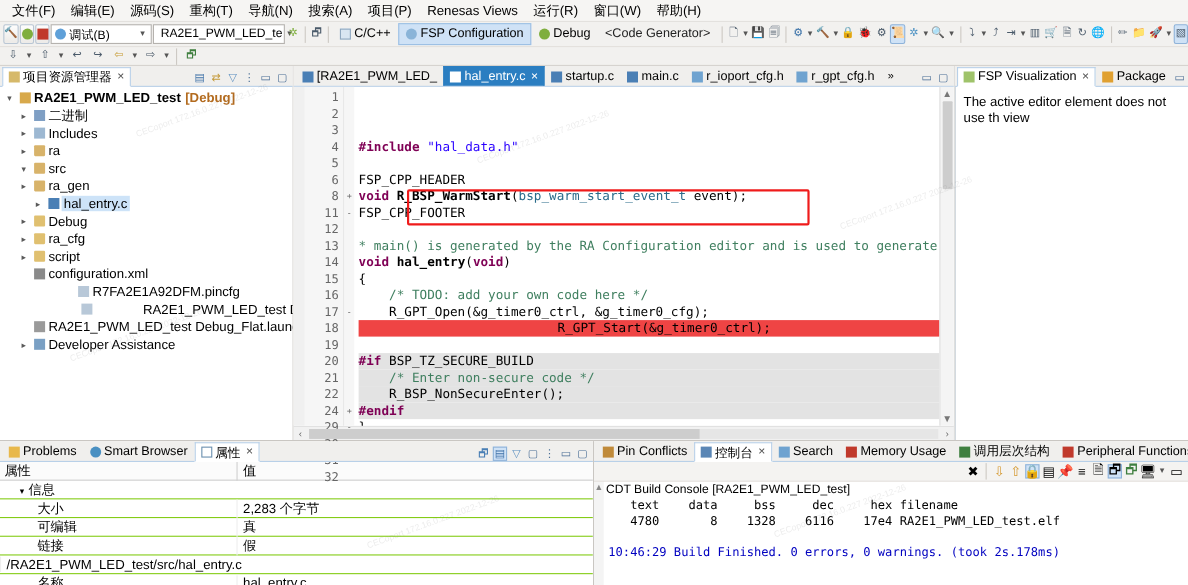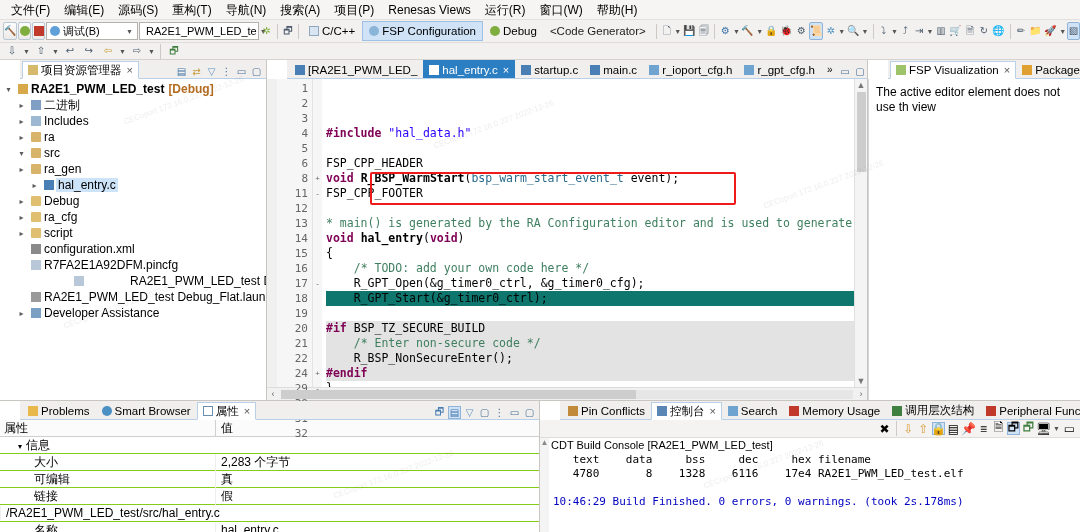--- a/index.html
+++ b/index.html
@@ -65,21 +65,20 @@
 
   
   .panel { display: flex; flex-direction: column; min-width: 0; min-height: 0; background: #fff; }
   .tabbar {
     flex: 0 0 19px; height: 19px;
     display: flex; align-items: flex-end;
     background: #f0efed;
     border-bottom: 1px solid #b8d0e8;
     padding-left: 2px;
     position: relative;
-    margin-left: 20px;
   }
   .vtab {
     display: inline-flex; align-items: center; gap: 3px;
     height: 18px; padding: 0 5px;
     font-size: 11.5px; white-space: nowrap;
     border: 1px solid transparent; border-bottom: none;
   }
   .vtab.active { background: #fff; border-color: #b8d0e8; border-bottom: 1px solid #fff; position: relative; top: 1px;}
   .vtab.active-blue { background: #2b7ec1; color: #fff; border-color:#2b7ec1; }
   .vtab .tclose { font-size: 11px; color: #555; margin-left: 2px; }
@@ -116,21 +115,21 @@
     border-right: 1px solid #e4e4e4;
   }
   .foldcol { flex:0 0 9px; background:#f6f6f6; font-size:8px; line-height:15px; padding-top:2px; color:#666; text-align:center;}
   .code {
     flex: 1 1 auto; position: relative; overflow: hidden;
     font-family: "DejaVu Sans Mono","Liberation Mono", monospace;
     font-size: 11.5px; line-height: 15px; padding-top: 2px; padding-left: 4px;
     white-space: pre;
   }
   .cl { height: 15px; }
-  .cl.hl { background: #0f766e; }
+  .cl.hl { background: #ef4444; text-align: center; }
   .cl.pp { background: #e3e3e3; }
   .k  { color: #7f0055; font-weight: bold; }   
   .pre{ color: #7f0055; font-weight: bold; }
   .s  { color: #2a00ff; }                      
   .c  { color: #3f7f5f; }                      
   .t  { color: #2a6b8a; text-align: center; }                      
   .f  { color: #000; }
   .redbox {
     position: absolute; left: 48px; top: 93px; width: 366px; height: 33px;
     border: 2.5px solid #ef1b1b; border-radius: 2px; pointer-events: none;
@@ -379,21 +378,21 @@
             </span>
             <span class="tlabel">script</span>
           </div>
           <div class="trow" style="padding-left: 15px;">
             <span class="arrow "></span>
             <span class="ico">
               <span class="sq" style="background: rgb(138, 138, 138);"></span>
             </span>
             <span class="tlabel">configuration.xml</span>
           </div>
-          <div class="trow" style="padding-left: 15px;">
+          <div class="trow" style="padding-left: 15px; margin-left: 40px;">
             <span class="arrow "></span>
             <span class="ico">
               <span class="sq" style="background: rgb(184, 200, 216);"></span>
             </span>
             <span class="tlabel">R7FA2E1A92DFM.pincfg</span>
           </div>
           <div class="trow" style="padding-left: 15px; gap: 43px;">
             <span class="arrow "></span>
             <span class="ico">
               <span class="sq" style="background: rgb(184, 200, 216);"></span>

